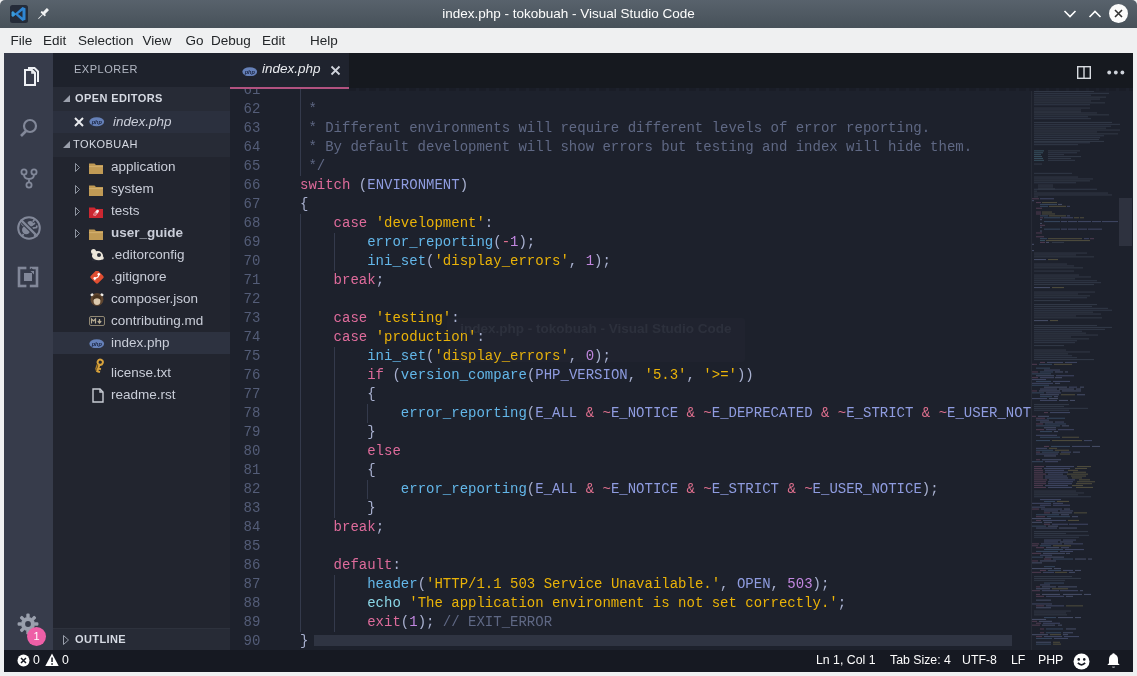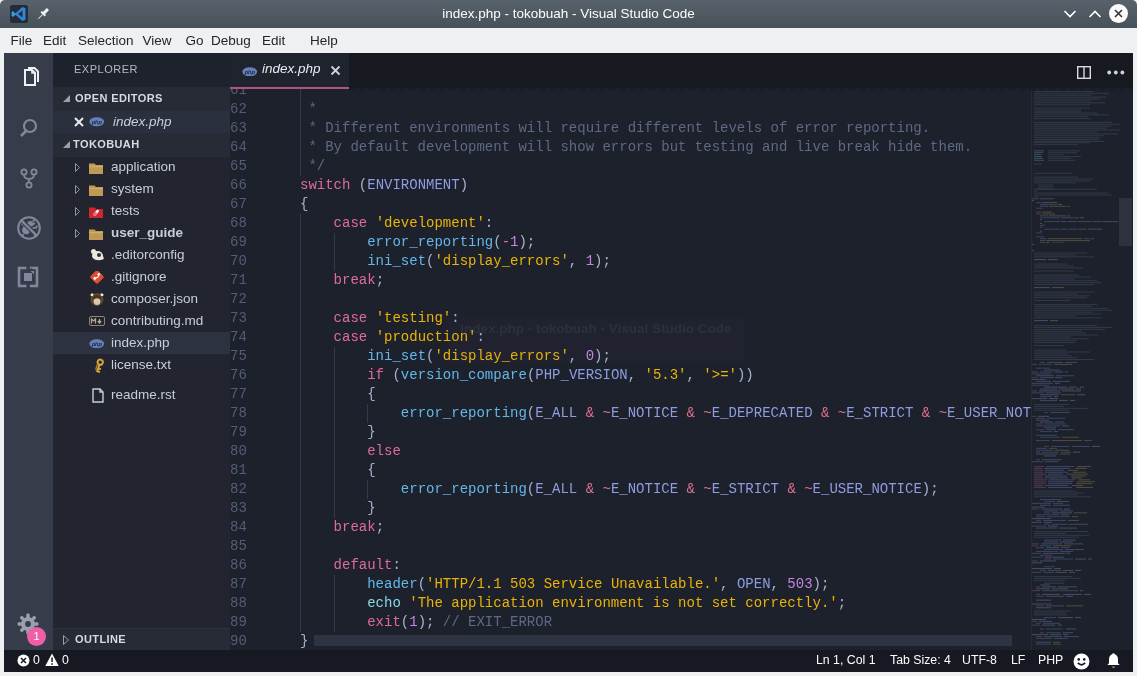--- a/index.html
+++ b/index.html
@@ -111,21 +111,21 @@
  <svg style="position:absolute;left:36px;top:6.5px" width="15.5" height="9.5" viewBox="0 0 18 11">
       <ellipse cx="9" cy="5.5" rx="8.6" ry="5.2" fill="#6580b8"></ellipse>
       <text x="9" y="8" font-size="6.5" font-style="italic" font-weight="bold" text-anchor="middle" fill="#1a2440" font-family="Liberation Sans">php</text>
     </svg>
  <span style="position:absolute;left:60px;top:3px;font-size:13.5px;font-style:italic;color:#c9cdd8">index.php</span>
 </div>
 <div style="position:absolute;left:53px;top:133px;width:177px;height:23.5px;background:#272b36">
  <svg style="position:absolute;left:9px;top:7px" width="9" height="9" viewBox="0 0 9 9">
       <path d="M8 1 L8 8 L1 8 Z" fill="#9ba0ac"></path>
     </svg>
-    <span style="position:absolute;left:20px;top:5px;font-size:11px;font-weight:bold;letter-spacing:0.4px;color:#d6dae3">TOKOBUAH</span>
+    <span style="position:absolute;left:20px;top:5px;font-size:11px;font-weight:normal;letter-spacing:0.4px;color:#d6dae3">TOKOBUAH</span>
 </div>
 <div style="position:absolute;left:53px;top:156px;width:177px;height:22px;">
     <svg style="position:absolute;left:21.5px;top:7px" width="5" height="9" viewBox="0 0 5 9">
       <path d="M0.5 0.5 L4.5 4.5 L0.5 8.5 Z" fill="none" stroke="#9aa0ad" stroke-width="0.9"></path>
     </svg>
     <svg style="position:absolute;left:36px;top:6px" width="14" height="12" viewBox="0 0 14 12">
       <path d="M0 1.5 L5.5 1.5 L7 3 L14 3 L14 12 L0 12 Z" fill="#c09a55"></path>
       <rect x="0" y="4.2" width="14" height="0.9" fill="#d5b272"></rect>
     </svg>
     <span style="position:absolute;left:58px;top:3px;font-size:13.5px;color:#c9cdd8">application</span>
@@ -209,21 +209,21 @@
     <span style="position:absolute;left:58px;top:3px;font-size:13.5px;color:#c9cdd8">index.php</span>
   </div>
 <div style="position:absolute;left:53px;top:354px;width:177px;height:22px;">
     <svg style="position:absolute;left:38px;top:4px" width="16" height="17" viewBox="0 0 16 17">
       <g transform="rotate(18 8 8)">
         <circle cx="8" cy="4" r="2.6" fill="none" stroke="#d9a33c" stroke-width="2"></circle>
         <path d="M8 6.5 V14.5 M8 10.5 H10.8 M8 13.5 H10.8" stroke="#d9a33c" stroke-width="2"></path>
         <path d="M5.9 7 V12 M5.9 12 L7 13" stroke="#b07f24" stroke-width="1.4"></path>
       </g>
     </svg>
-    <span style="position:absolute;left:58px;top:3px;font-size:13.5px;color:#c9cdd8">license.txt</span>
+    <span style="position:absolute;left:58px;top:11px;font-size:13.5px;color:#c9cdd8">license.txt</span>
   </div>
 <div style="position:absolute;left:53px;top:384px;width:177px;height:22px;">
     <svg style="position:absolute;left:37px;top:4px" width="16" height="15" viewBox="0 0 16 15">
       <path d="M3 1 H10 L13 4 V14 H3 Z" fill="none" stroke="#c8ccd4" stroke-width="1.4"></path>
       <path d="M10 1 V4 H13" fill="none" stroke="#c8ccd4" stroke-width="1.4"></path>
     </svg>
     <span style="position:absolute;left:58px;top:3px;font-size:13.5px;color:#c9cdd8">readme.rst</span>
   </div>
 <div style="position:absolute;left:53px;top:628px;width:177px;height:22px;background:#272b36;border-top:1px solid #2e323d;box-sizing:border-box">
  <svg style="position:absolute;left:10px;top:6px" width="6" height="10" viewBox="0 0 6 10">
@@ -254,21 +254,21 @@
     </svg>
   </div>
 <div id="editor" style="position:absolute;left:230px;top:89px;width:903px;height:561px;background:#1d212c;overflow:hidden">
  <div style="position:absolute;left:70.0px;top:-8.0px;width:1px;height:95.0px;background:#343a4c"></div>
     <div style="position:absolute;left:70.0px;top:125.0px;width:1px;height:418.0px;background:#343a4c"></div>
     <div style="position:absolute;left:103.6px;top:144.0px;width:1px;height:38.0px;background:#343a4c"></div>
     <div style="position:absolute;left:103.6px;top:258.0px;width:1px;height:171.0px;background:#343a4c"></div>
     <div style="position:absolute;left:103.6px;top:486.0px;width:1px;height:57.0px;background:#343a4c"></div>
     <div style="position:absolute;left:137.2px;top:315.0px;width:1px;height:19.0px;background:#343a4c"></div>
     <div style="position:absolute;left:137.2px;top:391.0px;width:1px;height:19.0px;background:#343a4c"></div>
- <pre style="position:absolute;left:0;top:-8.00px;width:44px;text-align:left;color:#545d78">61
+ <pre style="position:absolute;left:0;top:-8.00px;width:44px;text-align:center;color:#545d78">61
 62
 63
 64
 65
 66
 67
 68
 69
 70
 71
@@ -287,21 +287,21 @@
 84
 85
 86
 87
 88
 89
 90</pre>
  <pre style="position:absolute;left:70px;top:-8.00px;color:#a9b1d0"> 
 <i class="c"> *</i>
 <i class="c"> * Different environments will require different levels of error reporting.</i>
-<i class="c"> * By default development will show errors but testing and live break hide them.</i>
+<i class="c"> * By default development will show errors but testing and index will hide them.</i>
 <i class="c"> */</i>
 <i class="k">switch</i> <i class="p">(</i><i class="ct">ENVIRONMENT</i><i class="p">)</i>
 <i class="p">{</i>
 	<i class="k">case</i> <i class="s">'development'</i><i class="p">:</i>
 		<i class="f">error_reporting</i><i class="p">(</i><i class="o">-</i><i class="n">1</i><i class="p">);</i>
 		<i class="f">ini_set</i><i class="p">(</i><i class="s">'display_errors'</i><i class="p">,</i> <i class="n">1</i><i class="p">);</i>
 	<i class="k">break</i><i class="p">;</i>
 
 	<i class="k">case</i> <i class="s">'testing'</i><i class="p">:</i>
 	<i class="k">case</i> <i class="s">'production'</i><i class="p">:</i>

